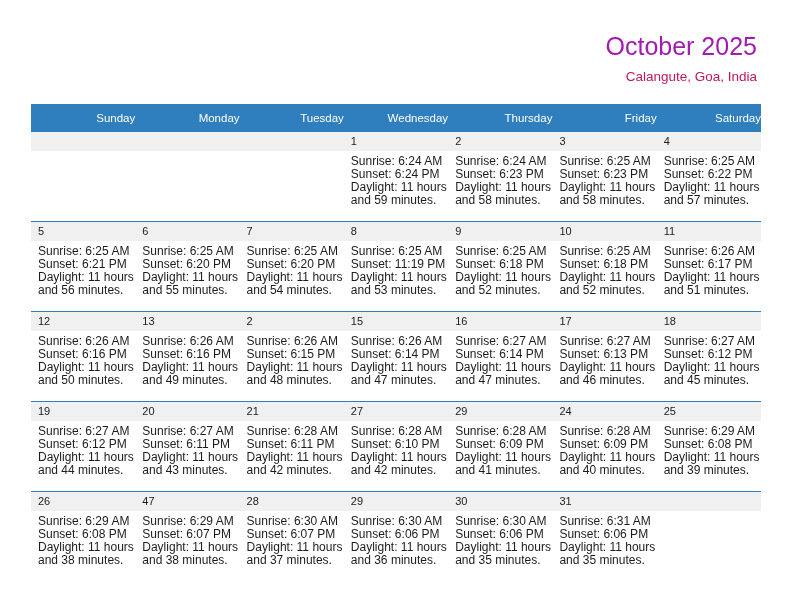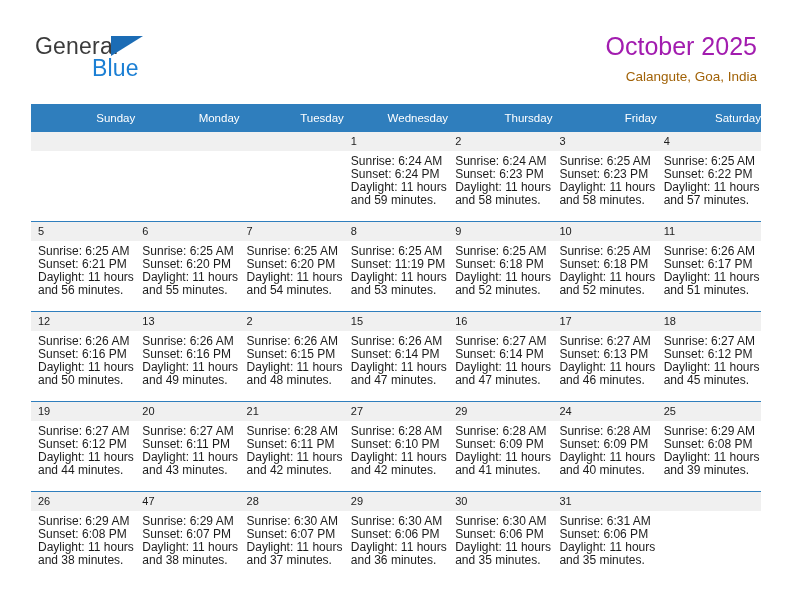--- a/index.html
+++ b/index.html
@@ -71,21 +71,21 @@
     text-align: right;
   }
   .cal-title {
     font-size: 25px;
     color: #a21caf;
     line-height: 32px;
     white-space: nowrap;
   }
   .cal-subtitle {
     font-size: 13.5px;
-    color: #a16207;
+    color: #be185d;
     line-height: 20px;
     margin-top: 5px;
     white-space: nowrap;
   }
 
   
   .calendar {
     position: absolute;
     left: 31px;
     top: 104px;
@@ -140,25 +140,20 @@
     background: #f0f0f0;
   }
 </style>
 </head>
 <body>
 
 <div class="page">
 
   <div class="header">
 
-    <div class="logo">
-      <span class="logo-general">General</span>
-      <span class="logo-triangle"></span>
-      <span class="logo-blue">Blue</span>
-    </div>
 
     <div class="title-block">
       <div class="cal-title">October 2025</div>
       <div class="cal-subtitle">Calangute, Goa, India</div>
     </div>
 
   </div>
 
   <table class="calendar">
     <thead>

